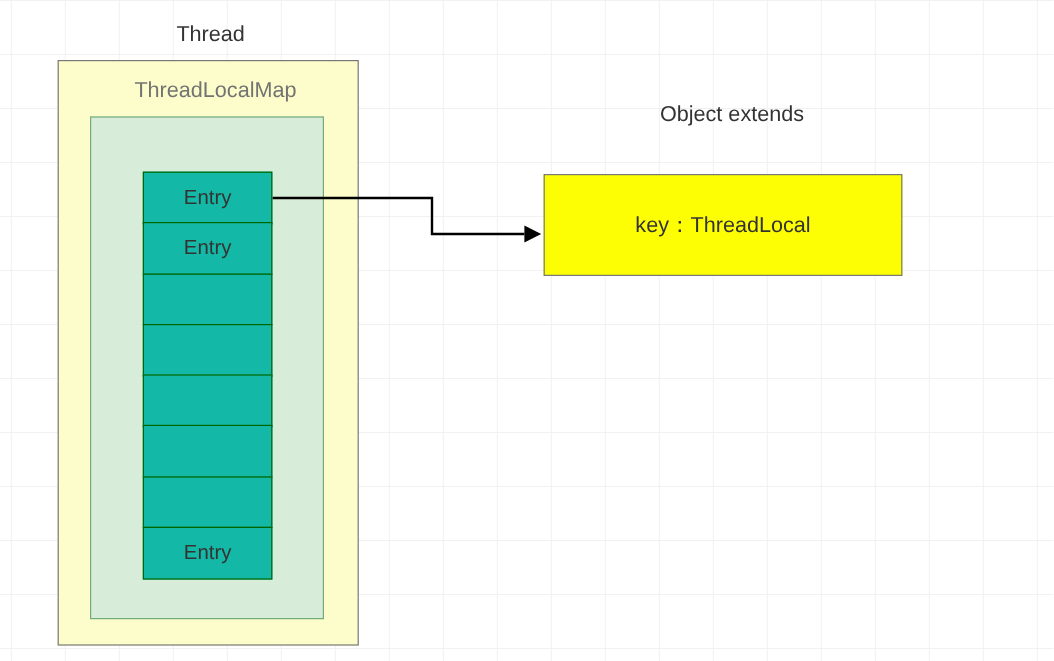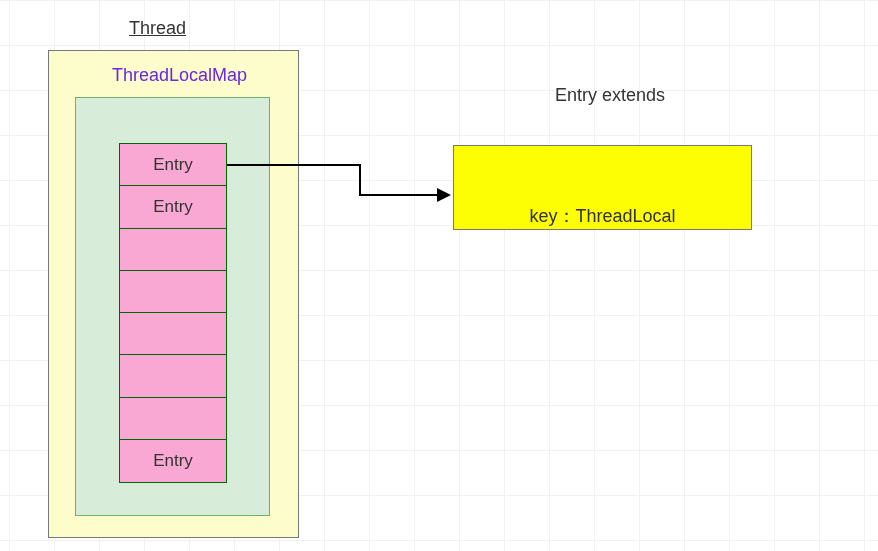--- a/index.html
+++ b/index.html
@@ -18,42 +18,41 @@
       background-image:
         linear-gradient(to right, #f1f1f1 1px, transparent 1px),
         linear-gradient(to bottom, #f1f1f1 1px, transparent 1px);
       background-size: 45px 45px;
       background-position: 9px 0px;
       z-index: 0;
     }
     .thread-label {
       position: absolute;
       top: 18px;
-      left: 129px;
+      left: 147px;
       font-size: 18px;
       color: #333;
       z-index: 2;
-      text-decoration: underline;
     }
     .thread-box {
       position: absolute;
       top: 50px;
       left: 48px;
       width: 251px;
       height: 488px;
       background: #fdfdcb;
       border: 1.5px solid #787878;
       z-index: 1;
     }
     .map-title {
       position: absolute;
       top: 65px;
       left: 112px;
       font-size: 18px;
-      color: #6d28d9;
+      color: #737373;
       z-index: 2;
     }
     .map-box {
       position: absolute;
       top: 97px;
       left: 75px;
       width: 195px;
       height: 419px;
       background: #d7ecd9;
       border: 1.5px solid #74ac78;
@@ -63,21 +62,21 @@
       position: absolute;
       top: 143px;
       left: 119px;
       width: 108px;
       height: 350px;
       z-index: 3;
     }
     .entry-cell {
       width: 108px;
       height: 43.75px;
-      background: #f9a8d4;
+      background: #14b8a6;
       border: 1.5px solid #006601;
       display: flex;
       align-items: center;
       justify-content: center;
       font-size: 17px;
       color: #333;
       margin-top: -1.5px;
     }
     .entry-cell:first-child { margin-top: 0; }
     .arrow-container {
@@ -103,21 +102,21 @@
       position: absolute;
       top: 145px;
       left: 453px;
       width: 299px;
       height: 85px;
       background: #fdfd03;
       border: 1.5px solid #787878;
       display: flex;
       flex-direction: column;
       align-items: center;
-      justify-content: flex-end;
+      justify-content: center;
       font-size: 18px;
       line-height: 1.45;
       color: #333;
       z-index: 2;
     }
   </style>
 </head>
 <body>
 
 <div class="grid-bg"></div>
@@ -142,18 +141,18 @@
 </div>
 
 <div class="arrow-container">
   <svg width="226" height="50" viewBox="0 0 226 50">
     <path d="M 0 10 L 133 10 L 133 40 L 210 40" stroke="#000" stroke-width="2" fill="none"></path>
     <polygon points="210,33 210,47 224,40" fill="#000"></polygon>
   </svg>
 </div>
 
 <div class="entry-def-label">
-  <span>Entry extends</span><br>
+  <span>Object extends</span><br>
 </div>
 
 <div class="entry-def-box">
   <div>key：ThreadLocal</div>
 </div>
 
 </body></html>

